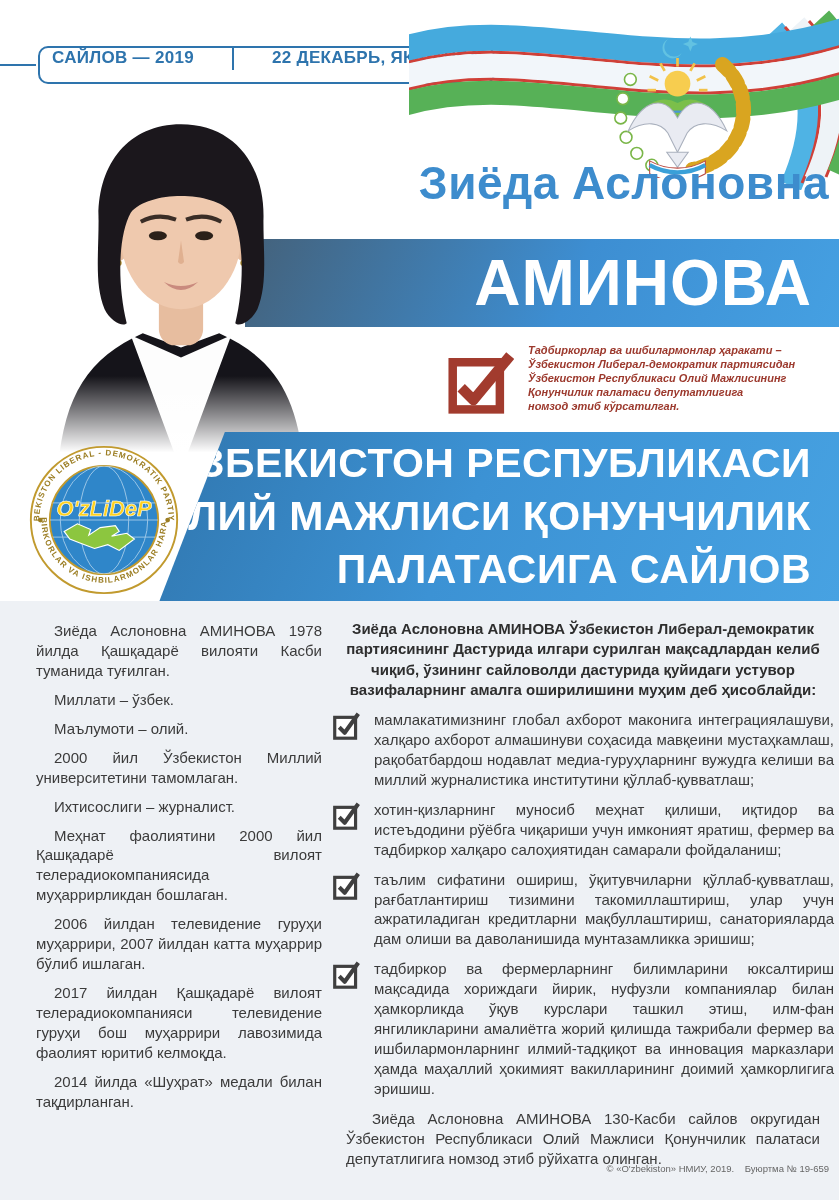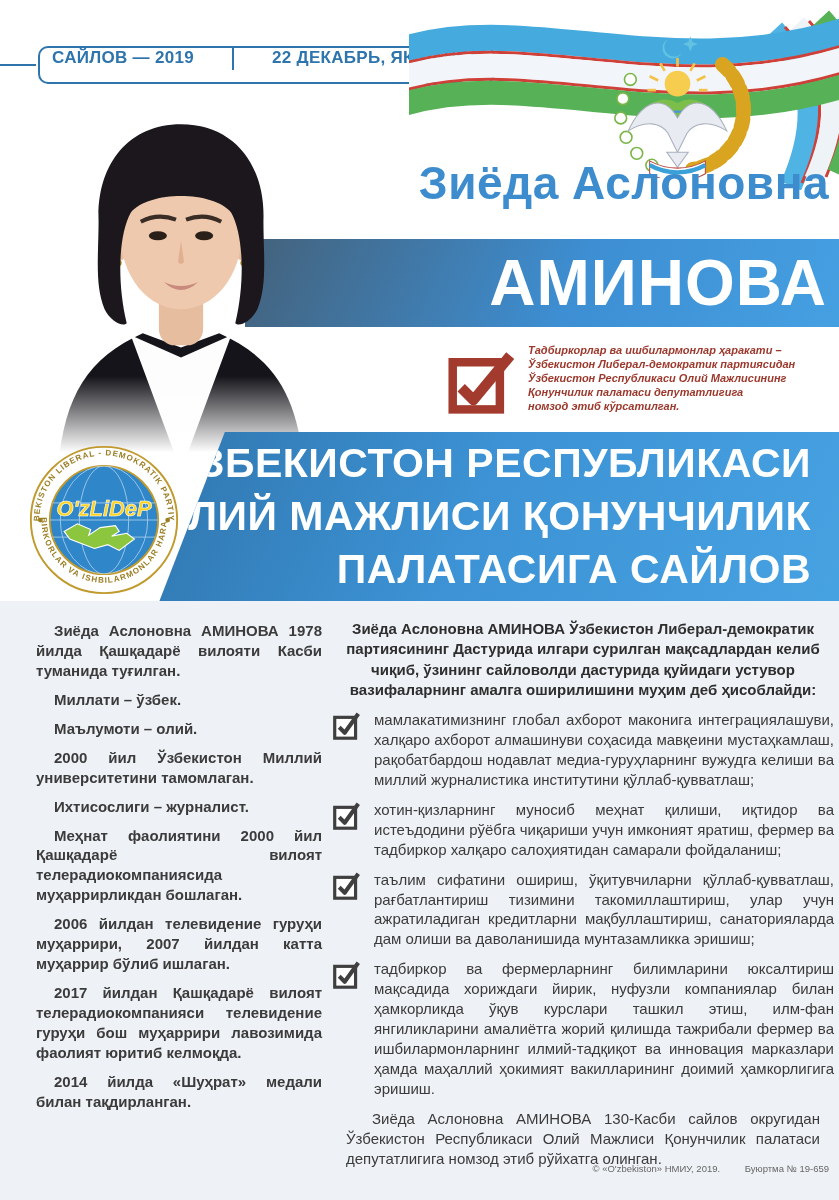--- a/index.html
+++ b/index.html
@@ -15,54 +15,54 @@
   .badge .div{width:2px;height:22px;background:#2e74ad;margin:0 10px;}
   
   .ribbon{position:absolute;right:0;top:0;width:430px;height:190px;z-index:1;}
   .emblem{position:absolute;left:600px;top:28px;width:155px;height:150px;z-index:2;}
   
   .first-name{position:absolute;right:10px;top:156px;width:560px;text-align:right;z-index:3;
               color:#3d8ccd;font-size:46px;font-weight:bold;letter-spacing:.5px;}
   .surname-bar{position:absolute;left:245px;right:0;top:239px;height:88px;z-index:3;
                background:linear-gradient(115deg,#44617a 0%,#3d8ed2 55%,#45a0e2 100%);
                display:flex;align-items:center;justify-content:flex-end;}
-  .surname-bar span{color:#fff;font-size:64px;font-weight:bold;letter-spacing:1px;padding-right:12px;}
+  .surname-bar span{color:#fff;font-size:64px;font-weight:bold;letter-spacing:1px;padding-right:27px;}
   
   .photo{position:absolute;left:28px;top:84px;width:306px;height:382px;z-index:4;}
   .photo-fade{position:absolute;left:0;right:0;bottom:0;height:90px;
               background:linear-gradient(to bottom,rgba(255,255,255,0),#fff 85%);}
   
   .nomination{position:absolute;left:448px;top:344px;width:390px;display:flex;gap:14px;z-index:3;}
   .nom-check{flex:none;width:66px;height:66px;margin-top:6px;}
   .nom-text{color:#9c392d;font-size:11px;line-height:1.27;font-style:italic;font-weight:bold;
             white-space:pre-line;}
   
   .banner{position:absolute;left:0;right:0;top:432px;height:169px;z-index:5;
           background:linear-gradient(115deg,#2b6a9e 0%,#3c92d4 55%,#47a2e2 100%);
           clip-path:polygon(26.8% 0,100% 0,100% 100%,19% 100%);
           display:flex;flex-direction:column;justify-content:center;}
   .banner span{display:block;text-align:right;color:#fff;font-weight:bold;font-size:41px;
                line-height:1.3;padding-right:28px;letter-spacing:.5px;}
   .party-logo{position:absolute;left:28px;top:444px;width:152px;height:152px;z-index:6;}
   
   .bottom{position:absolute;left:0;right:0;top:601px;bottom:0;background:#eef1f5;z-index:2;}
-  .bio-col{position:absolute;left:36px;top:20px;width:286px;font-weight:bold;}
+  .bio-col{position:absolute;left:36px;top:20px;width:286px;}
   .bio-col p{margin:0 0 9px;text-indent:18px;text-align:justify;color:#3b3b3b;
              font-size:15px;line-height:1.33;}
   .agenda-col{position:absolute;left:332px;top:18px;width:502px;}
   .agenda-intro{font-weight:bold;text-align:center;color:#2e2e2e;font-size:15px;
                 line-height:1.35;margin:0 2px 10px;}
   .agenda-item{display:flex;gap:13px;margin-bottom:10px;}
   .agenda-item .ico{flex:none;width:29px;height:29px;margin-top:1px;}
   .agenda-item .txt{text-align:justify;color:#3b3b3b;font-size:15px;line-height:1.33;}
   .closing{margin:2px 14px 0;text-indent:26px;text-align:justify;color:#3b3b3b;
            font-size:15px;line-height:1.33;}
   
   .imprint{position:absolute;right:10px;bottom:26px;color:#666;font-size:9.5px;z-index:3;}
-  .imprint span{margin-left:22px;}
+  .imprint span{margin-left:8px;}
 </style>
 </head>
 <body>
 
 <div class="poster">
 
   <div class="hline left"></div>
   <div class="hline right"></div>
   <div class="badge">
     <span>САЙЛОВ — 2019</span>

